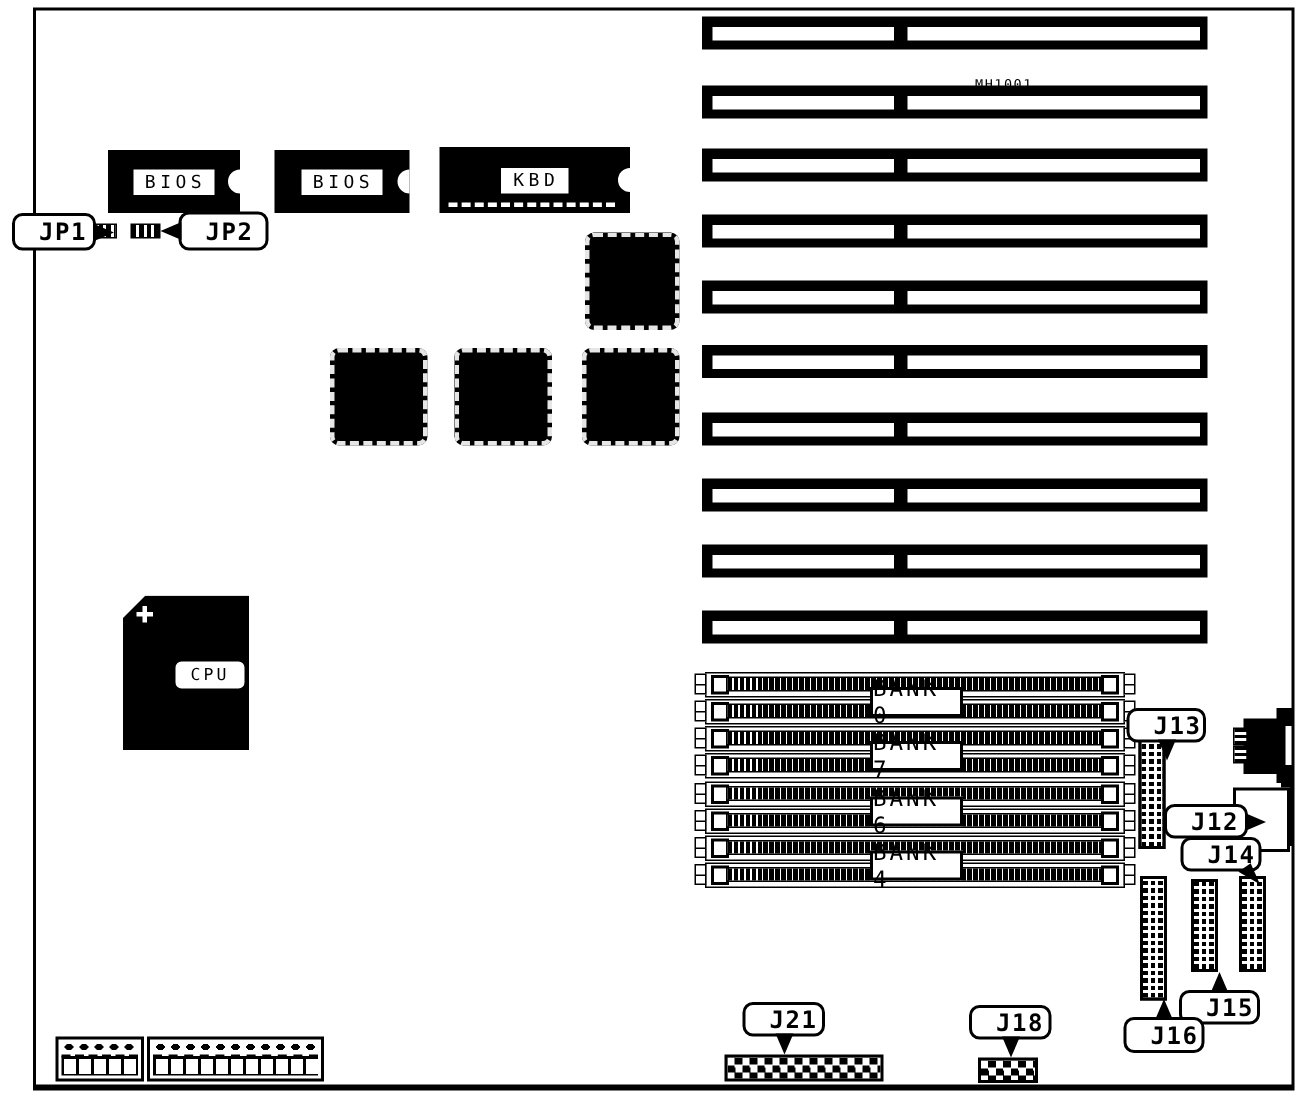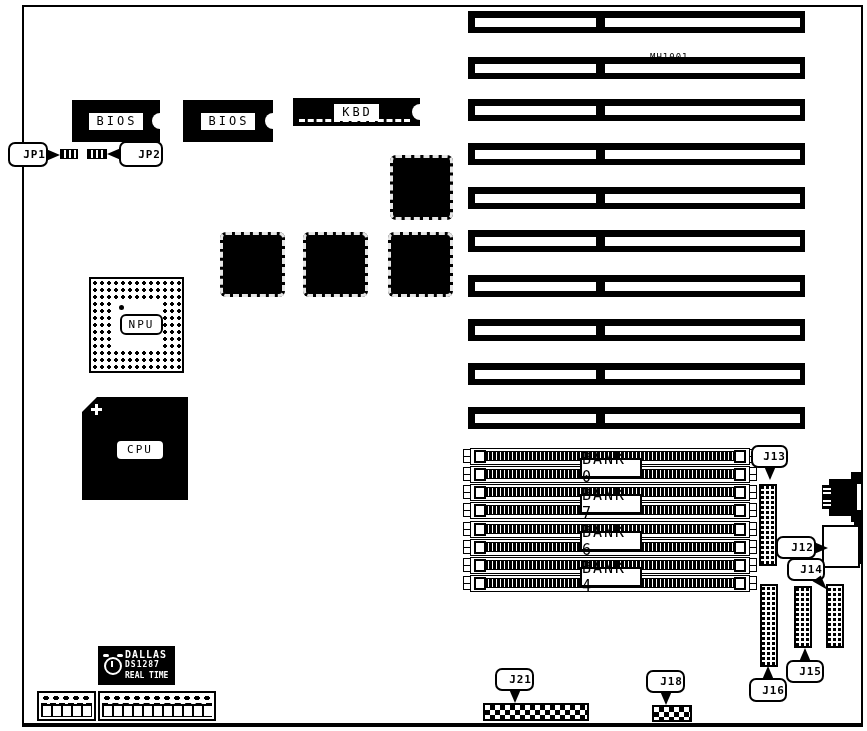--- a/index.html
+++ b/index.html
@@ -26,21 +26,21 @@
   .qfp{background:#000;border-radius:6px;}
   .qfp::after{content:"";position:absolute;inset:0;border:3px dashed #fff;border-radius:6px;opacity:.9;}
   
   .pga{left:89px;top:277px;width:91px;height:92px;border:2px solid #000;background-color:#fff;
        background-image:radial-gradient(2px 2px at 4px 4px,#000 98%,transparent);background-size:7px 7px;}
   .pga-in{left:21px;top:21px;width:49px;height:48px;background:#fff;}
   .pga-dot{left:7px;top:5px;width:5px;height:5px;background:#000;border-radius:50%;}
   .lblbox{background:#fff;border:2px solid #000;border-radius:6px;display:flex;align-items:center;
           justify-content:center;font-size:11px;letter-spacing:2px;padding:0 3px;line-height:14px;}
   
-  .cpu{left:82px;top:397px;width:106px;height:103px;background:#000;
+  .cpu{left:82px;top:397px;width:84px;height:103px;background:#000;
        clip-path:polygon(15px 0,100% 0,100% 100%,0 100%,0 15px);}
   .star{left:9px;top:7px;width:11px;height:11px;}
   .star::before{content:"";position:absolute;left:4px;top:0;width:3px;height:11px;background:#fff;}
   .star::after{content:"";position:absolute;left:0;top:4px;width:11px;height:3px;background:#fff;}
   
   .cache{left:29px;top:513px;width:169px;height:100px;background:#fff;border:2px solid #000;}
   
   .rtc{left:98px;top:646px;width:77px;height:39px;background:#000;color:#fff;}
   .rtc .txt{position:absolute;left:27px;top:3px;font-weight:bold;}
   .rtc .l1{font-size:10px;line-height:11px;letter-spacing:1px;}
@@ -77,21 +77,21 @@
   .hdrh{border:2px solid #000;background:repeating-conic-gradient(#000 0% 25%,#fff 0% 50%) 0 0/10px 10px;}
   
   .din-main{left:829px;top:479px;width:28px;height:37px;background:#000;}
   .din-tab{width:11px;height:12px;background:#000;left:851px;}
   .din-mini{left:822px;width:8px;height:10px;border:1px solid #000;
             background:repeating-linear-gradient(0deg,#000 0 2px,#fff 2px 4px);}
   .pwr-bar{left:854px;top:517px;width:8px;height:47px;background:#000;}
   .pwr{left:822px;top:525px;width:34px;height:39px;background:#fff;border:2px solid #000;}
   
   .co{background:#fff;border:2px solid #000;border-radius:7px;display:flex;align-items:center;
-      justify-content:flex-end;font-size:11px;font-weight:bold;z-index:5;letter-spacing:1px;}
+      justify-content:flex-start;font-size:16px;font-weight:bold;z-index:5;letter-spacing:1px;padding-left:16px;}
   .ptr{position:absolute;width:0;height:0;}
   .ptr-down{top:100%;left:50%;margin-left:-6px;border-left:6px solid transparent;
             border-right:6px solid transparent;border-top:14px solid #000;}
   .ptr-up{bottom:100%;left:50%;margin-left:-6px;border-left:6px solid transparent;
           border-right:6px solid transparent;border-bottom:14px solid #000;}
   .ptr-right{left:100%;top:50%;margin-top:-6px;border-top:6px solid transparent;
              border-bottom:6px solid transparent;border-left:14px solid #000;}
   .ptr-left{right:100%;top:50%;margin-top:-6px;border-top:6px solid transparent;
             border-bottom:6px solid transparent;border-right:14px solid #000;}
   .ptr-dr{top:88%;left:80%;border-left:7px solid transparent;border-right:3px solid transparent;
@@ -145,66 +145,50 @@
     </div>
 
   <div class="abs model">MH1001</div>
 
   <div class="abs dip" style="left:72px;top:100px;width:88px;height:42px">
     <span class="lblflat">BIOS</span>
   </div>
   <div class="abs dip" style="left:183px;top:100px;width:90px;height:42px">
     <span class="lblflat">BIOS</span>
   </div>
-  <div class="abs dip" style="left:293px;top:98px;width:127px;height:28px">
+  <div class="abs dip" style="left:293px;top:98px;width:127px;height:44px">
     <span class="lblflat">KBD</span>
     <span class="abs kbdpins"></span>
   </div>
 
   <div class="abs jmp" style="left:60px;top:149px;width:16px"></div>
   <div class="abs jmp" style="left:87px;top:149px;width:18px"></div>
   <div class="abs co" style="left:8px;top:142px;width:36px;height:21px">
     <span>JP1</span>
     <i class="ptr ptr-right"></i>
   </div>
   <div class="abs co" style="left:119px;top:141px;width:40px;height:22px">
     <span>JP2</span>
     <i class="ptr ptr-left"></i>
   </div>
 
   <div class="abs qfp" style="left:390px;top:155px;width:63px;height:65px"></div>
   <div class="abs qfp" style="left:220px;top:232px;width:65px;height:65px"></div>
   <div class="abs qfp" style="left:303px;top:232px;width:65px;height:65px"></div>
   <div class="abs qfp" style="left:388px;top:232px;width:65px;height:65px"></div>
 
-  <div class="abs pga">
-    <div class="abs pga-in">
-      <span class="abs pga-dot"></span>
-      <div class="lblbox abs" style="left:8px;top:14px;width:33px;height:17px">
-        <span>NPU</span>
-      </div>
-    </div>
-  </div>
 
   <div class="abs cpu">
     <span class="abs star"></span>
     <div class="lblbox abs" style="left:33px;top:42px;width:40px;height:18px">
       <span>CPU</span>
     </div>
   </div>
 
 
-  <div class="abs rtc">
-    <span class="clock"></span>
-    <div class="txt">
-      <div class="l1">DALLAS</div>
-      <div class="l2">DS1287</div>
-      <div class="l3">REAL TIME</div>
-    </div>
-  </div>
 
   <div class="abs term" style="left:37px;top:691px;width:55px;height:26px">
     <div class="sc"></div>
     <div class="cells"></div>
   </div>
   <div class="abs term" style="left:98px;top:691px;width:114px;height:26px">
     <div class="sc"></div>
     <div class="cells"></div>
   </div>
 
@@ -271,21 +255,21 @@
   <div class="abs din-tab" style="top:472px"></div>
   <div class="abs din-tab" style="top:510px"></div>
   <div class="abs din-mini" style="top:485px"></div>
   <div class="abs din-mini" style="top:497px"></div>
   <div class="abs pwr-bar"></div>
   <div class="abs pwr"></div>
 
   <div class="abs hdrh" style="left:483px;top:703px;width:102px;height:14px"></div>
   <div class="abs hdrh" style="left:652px;top:705px;width:36px;height:13px"></div>
 
-  <div class="abs co" style="left:751px;top:445px;width:33px;height:19px">
+  <div class="abs co" style="left:751px;top:472px;width:33px;height:19px">
     <span>J13</span>
     <i class="ptr ptr-down"></i>
   </div>
   <div class="abs co" style="left:776px;top:536px;width:36px;height:19px">
     <span>J12</span>
     <i class="ptr ptr-right"></i>
   </div>
   <div class="abs co" style="left:787px;top:558px;width:34px;height:19px">
     <span>J14</span>
     <i class="ptr ptr-dr"></i>

